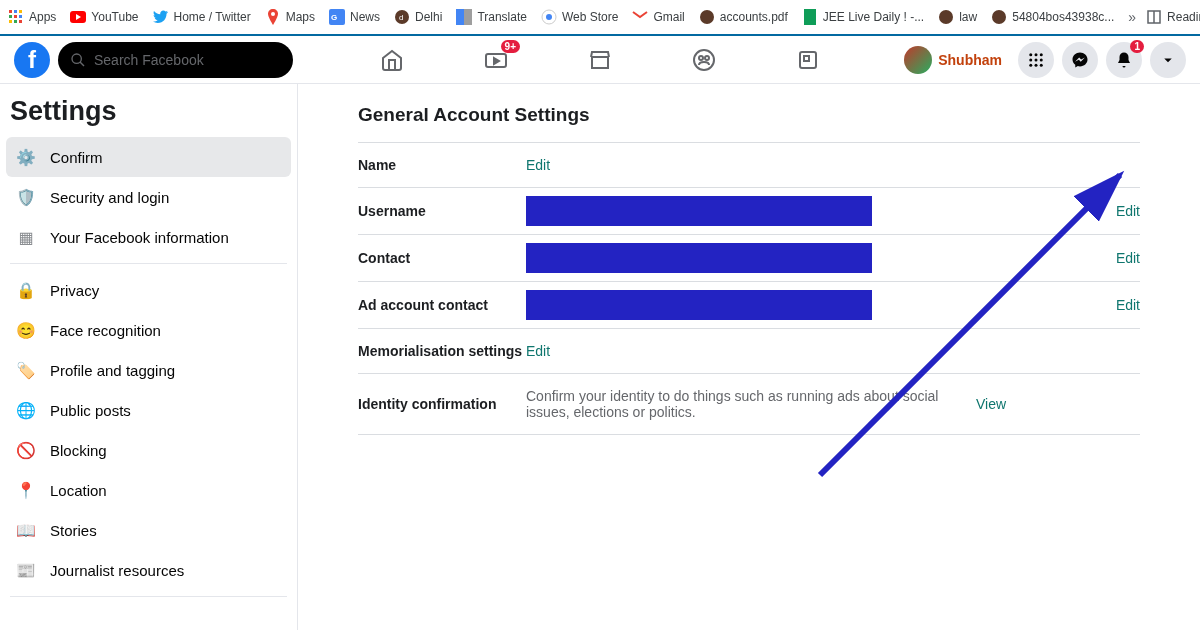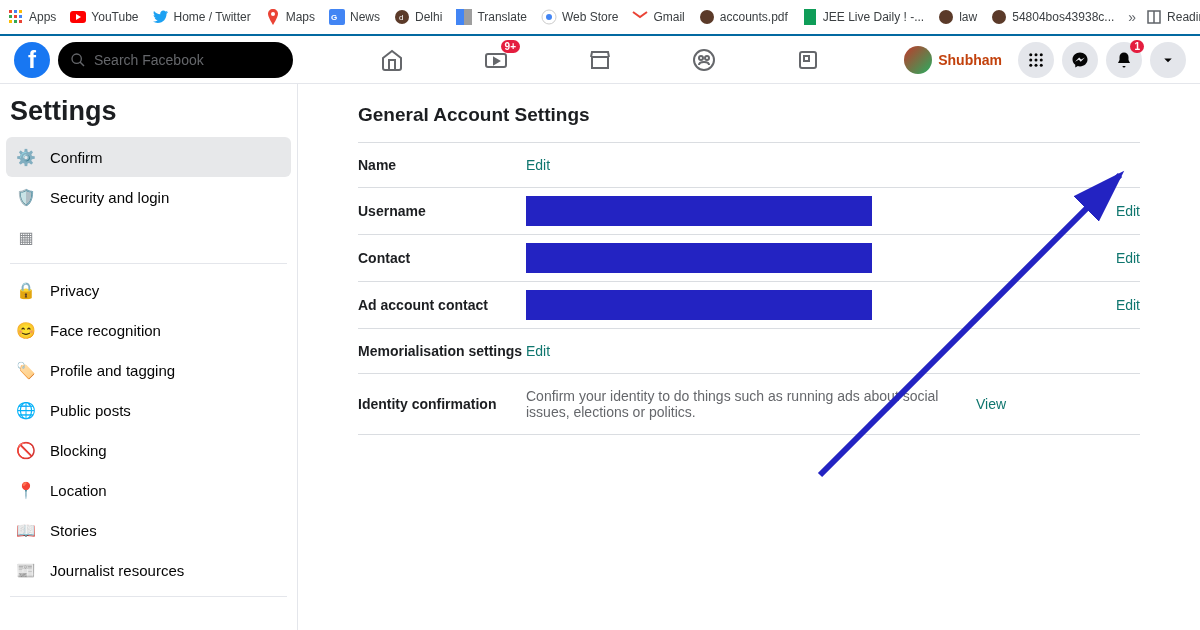--- a/index.html
+++ b/index.html
@@ -275,20 +275,21 @@
     <div class="sb-item active">
       <span class="sb-icon">⚙️</span>
       <span>Confirm</span>
     </div>
     <div class="sb-item">
       <span class="sb-icon">🛡️</span>
       <span>Security and login</span>
     </div>
     <div class="sb-item">
       <span class="sb-icon">▦</span>
+      <span>Your Facebook information</span>
     </div>
     <hr class="sb-div">
     <div class="sb-item">
       <span class="sb-icon">🔒</span>
       <span>Privacy</span>
     </div>
     <div class="sb-item">
       <span class="sb-icon">😊</span>
       <span>Face recognition</span>
     </div>

